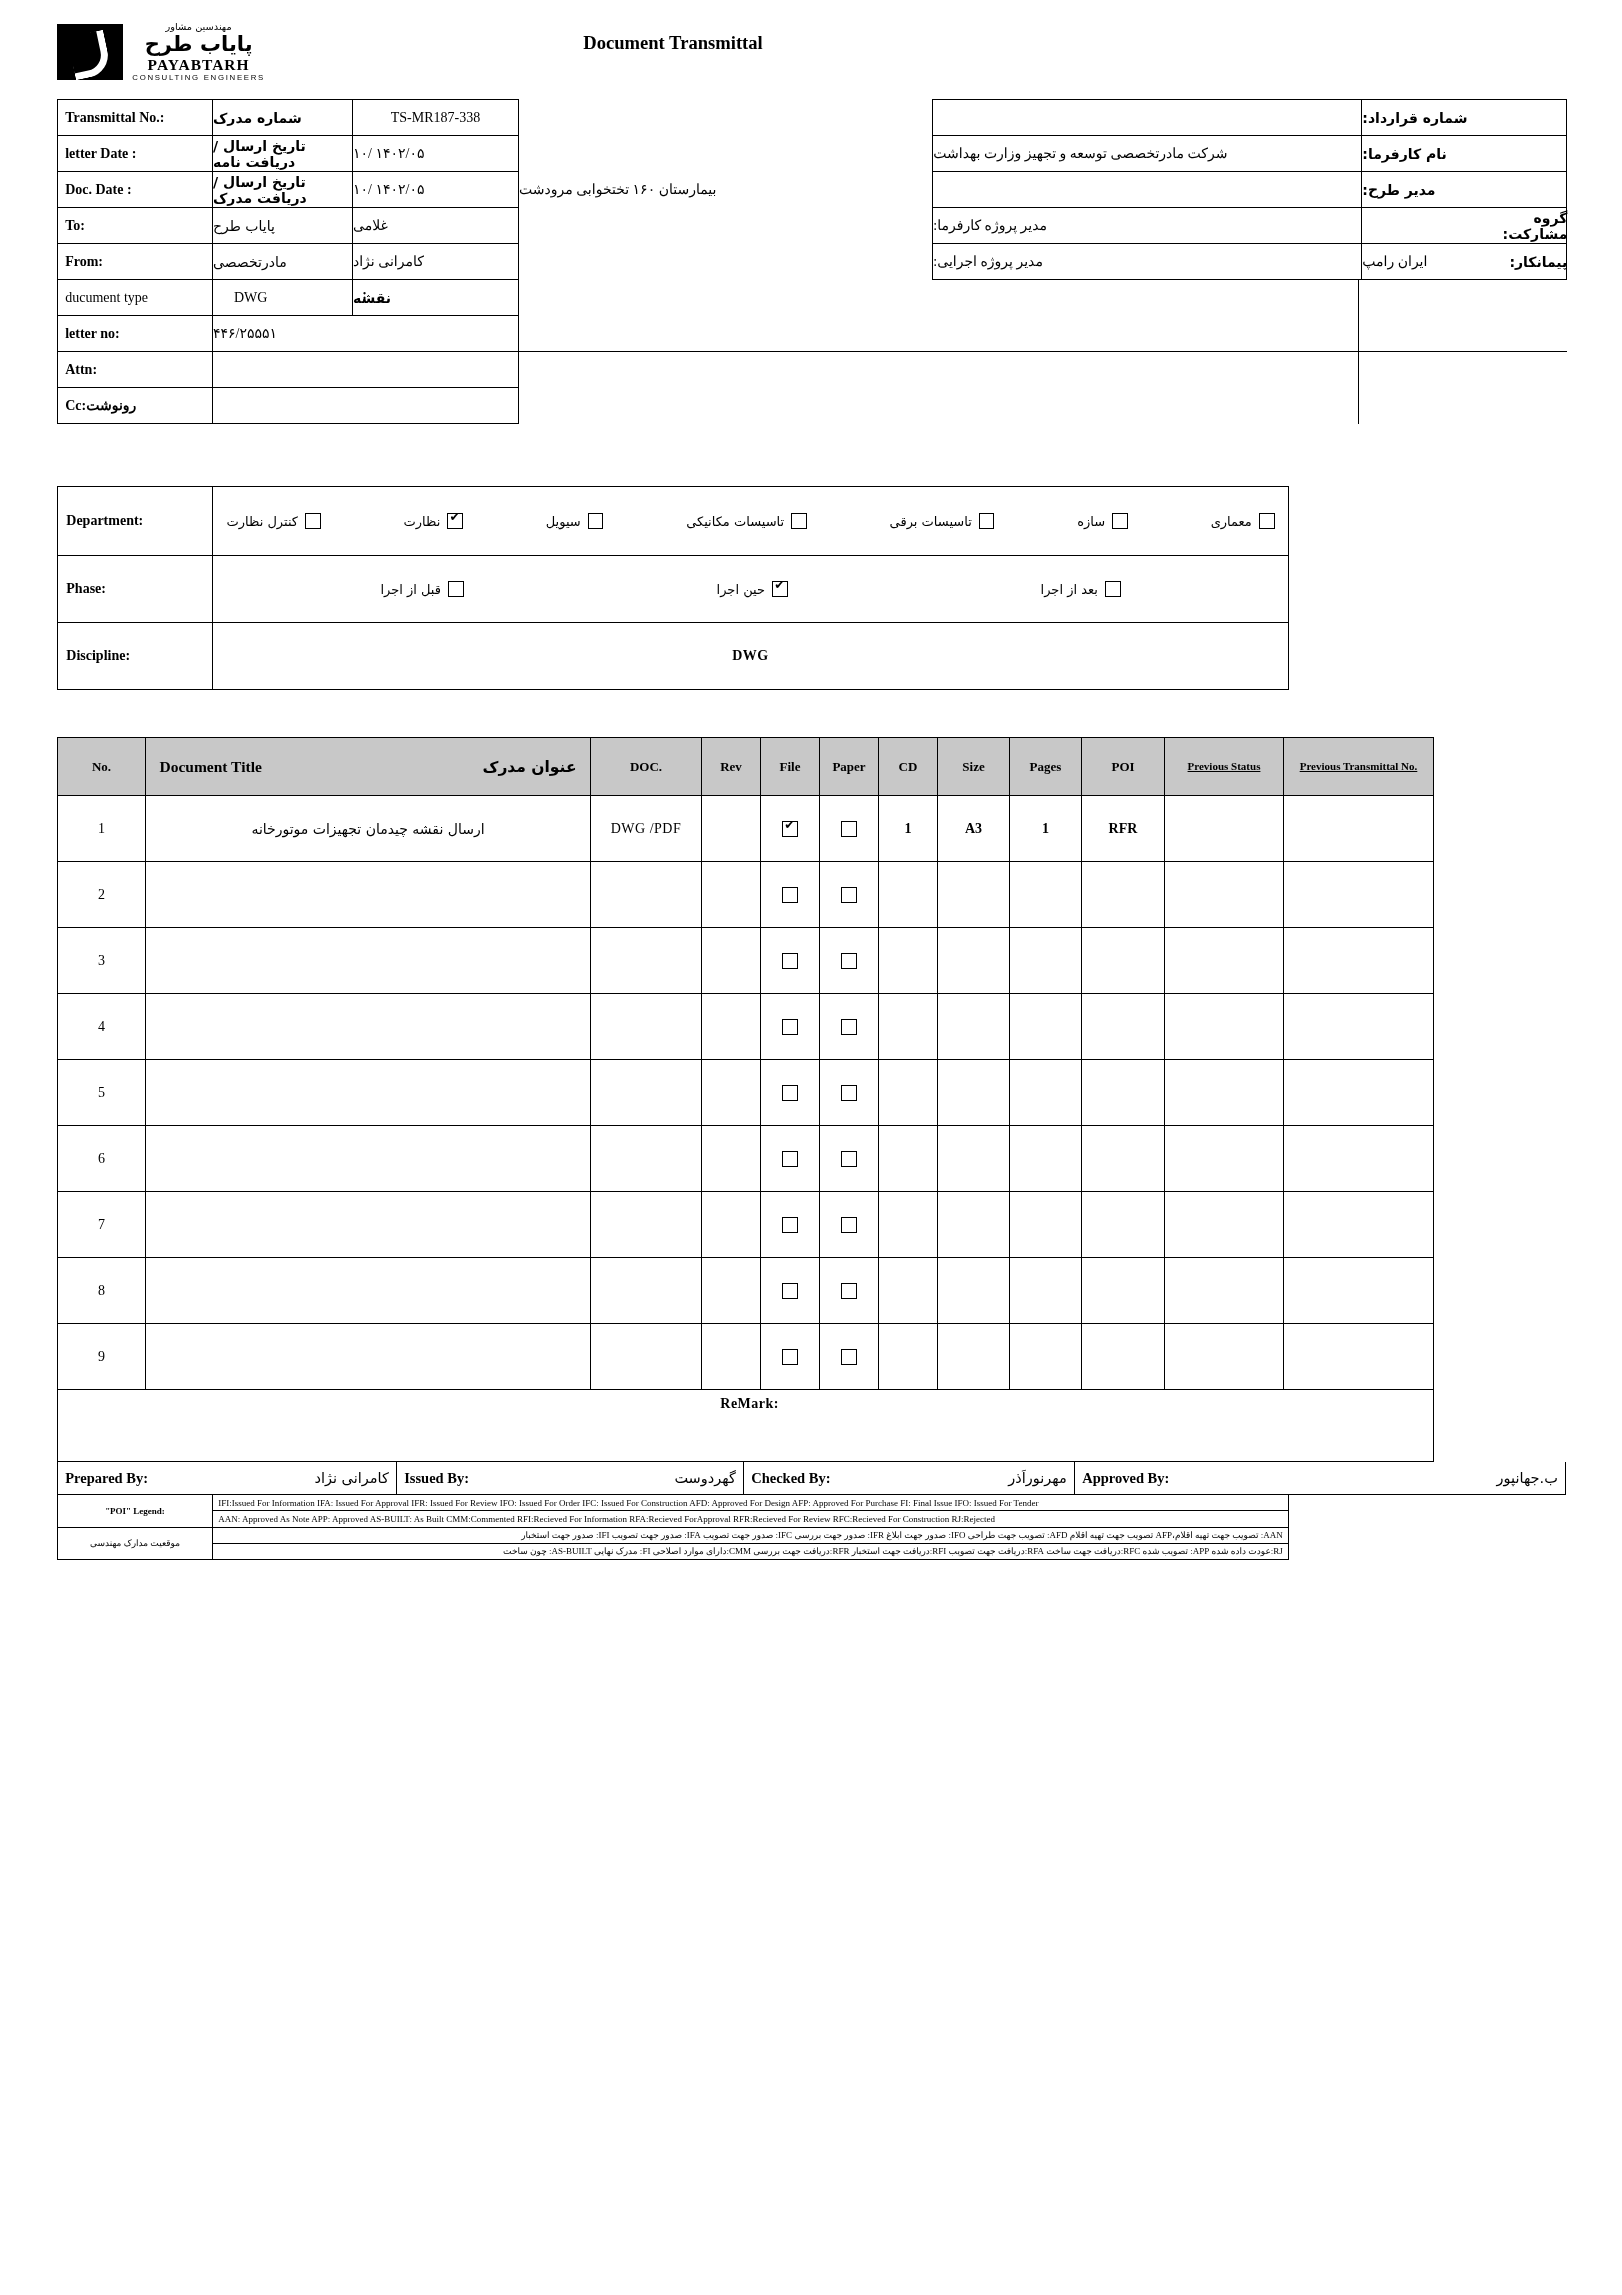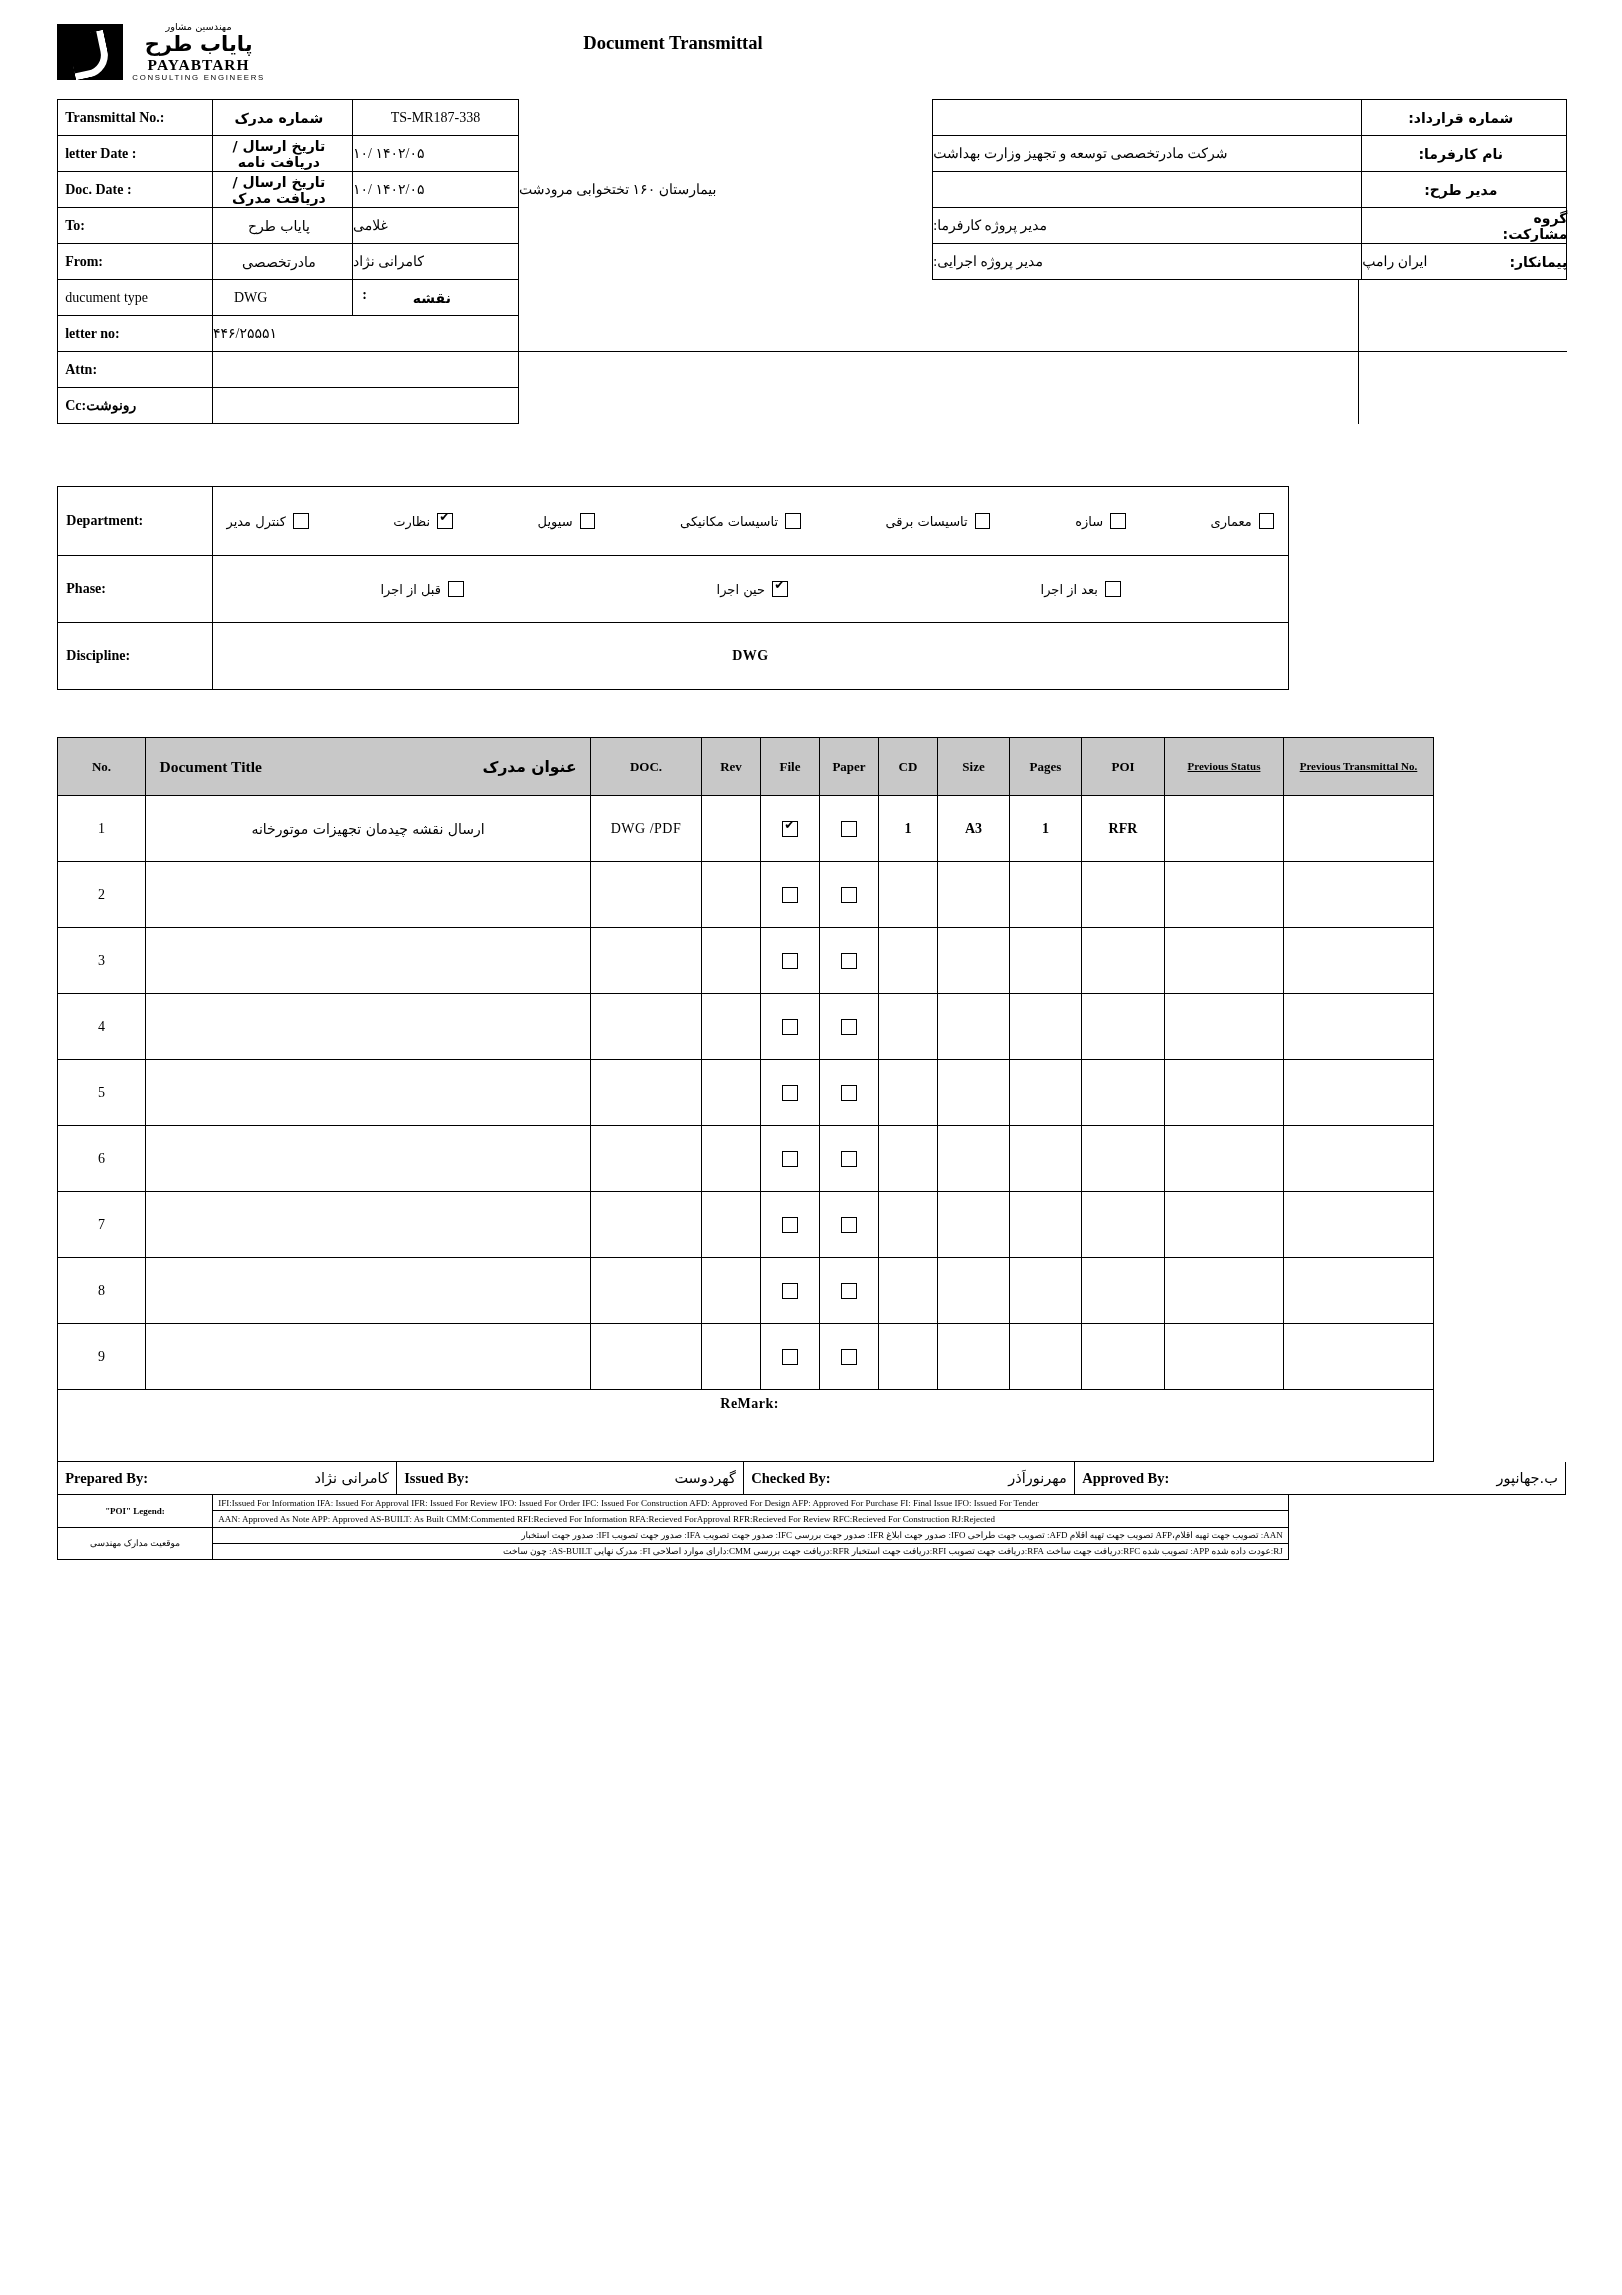--- a/index.html
+++ b/index.html
@@ -113,21 +113,21 @@
   .lbl-en {
     font-weight: bold;
     font-size: 15px;
     font-family: "Liberation Serif", serif;
     padding-left: 7.2px;
   }
   .lbl-fa {
     font-family: "DejaVu Sans", sans-serif;
     direction: rtl;
     font-size: 13.5px;
-    text-align: center;
+    text-align: left;
     padding-right: 7.2px;
     font-weight: bold;
   }
   .val-c {
     text-align: center;
     font-size: 14px;
   }
   .val-fa-c {
     text-align: left;
     font-family: Liberation Serif, serif;
@@ -437,21 +437,21 @@
             </div>
             <div class="dept-item">
               <span>سیویل</span>
               <span class="chk"></span>
             </div>
             <div class="dept-item">
               <span>نظارت</span>
               <span class="chk checked"></span>
             </div>
             <div class="dept-item">
-              <span>کنترل مدیر</span>
+              <span>کنترل نظارت</span>
               <span class="chk"></span>
             </div>
           </div>
         </td>
       </tr>
       <tr>
         <td class="dept-label" style="height:66px">Phase:</td>
         <td>
           <div class="phase-items">
             <div class="dept-item">

